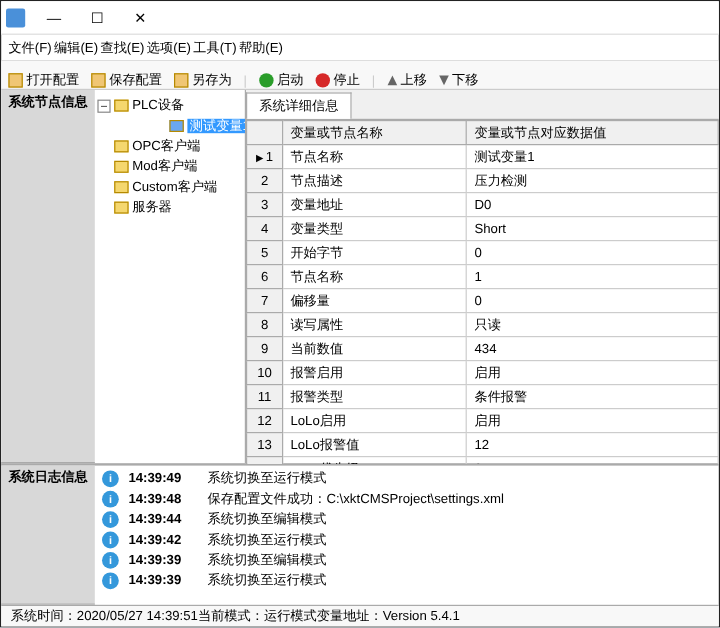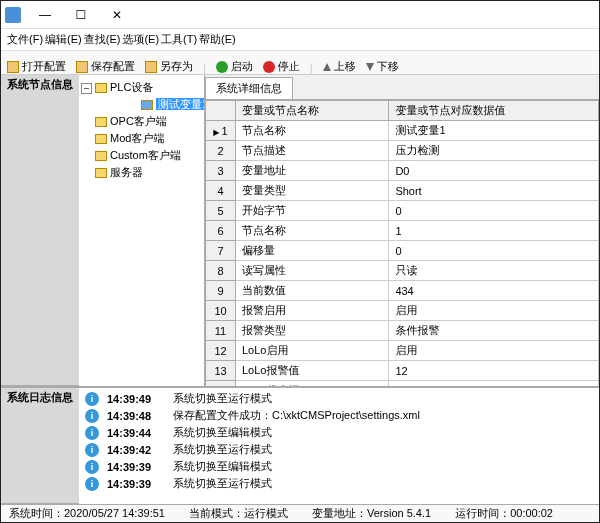--- a/index.html
+++ b/index.html
@@ -37,21 +37,21 @@
 table{width:100%;border-collapse:collapse}
 th{background:#f0f0f0;border:1px solid #aaa;padding:2px 6px;font-weight:normal;text-align:left}
 td{border:1px solid #ccc;padding:2px 6px;height:18px}
 td.rownum{background:#f0f0f0;text-align:center;width:30px;border-color:#aaa}
 td.rownum.cur::before{content:"▶";font-size:8px;margin-right:2px}
 .logpane{height:118px;border-top:2px solid #aaa;display:flex;}
 .logbody{flex:1;overflow:auto;padding:2px}
 .logrow{display:flex;align-items:center;gap:8px;padding:1px 4px}
 .loginfo{width:14px;height:14px;background:#3498db;border-radius:50%;color:#fff;text-align:center;line-height:14px;font-size:9px;font-weight:bold}
 .logtime{font-weight:bold;width:58px}
-.status{height:18px;border-top:1px solid #aaa;display:flex;align-items:center;padding:0 8px;gap:24px;background:#f8f8f8}
+.status{height:18px;border-top:1px solid #aaa;display:flex;align-items:center;padding:0 8px;background:#f8f8f8}
 </style>
 </head>
 <body>
 
 <div class="window">
   <div class="titlebar">
     <div class="icon"></div>
     <div class="winbtns">
       <div class="winbtn">—</div>
       <div class="winbtn">☐</div>
@@ -239,15 +239,14 @@
             <span>系统切换至运行模式</span>
           </div>
         </div>
     </div>
   </div>
 
   <div class="status">
     <span><span>系统时间：</span><span>2020/05/27 14:39:51</span></span>
     <span><span>当前模式：</span><span>运行模式</span></span>
     <span><span>变量地址：</span><span>Version  5.4.1</span></span>
-    <span><span>运行时间：</span><span>00:00:02</span></span>
   </div>
 </div>
 
 </body></html>

